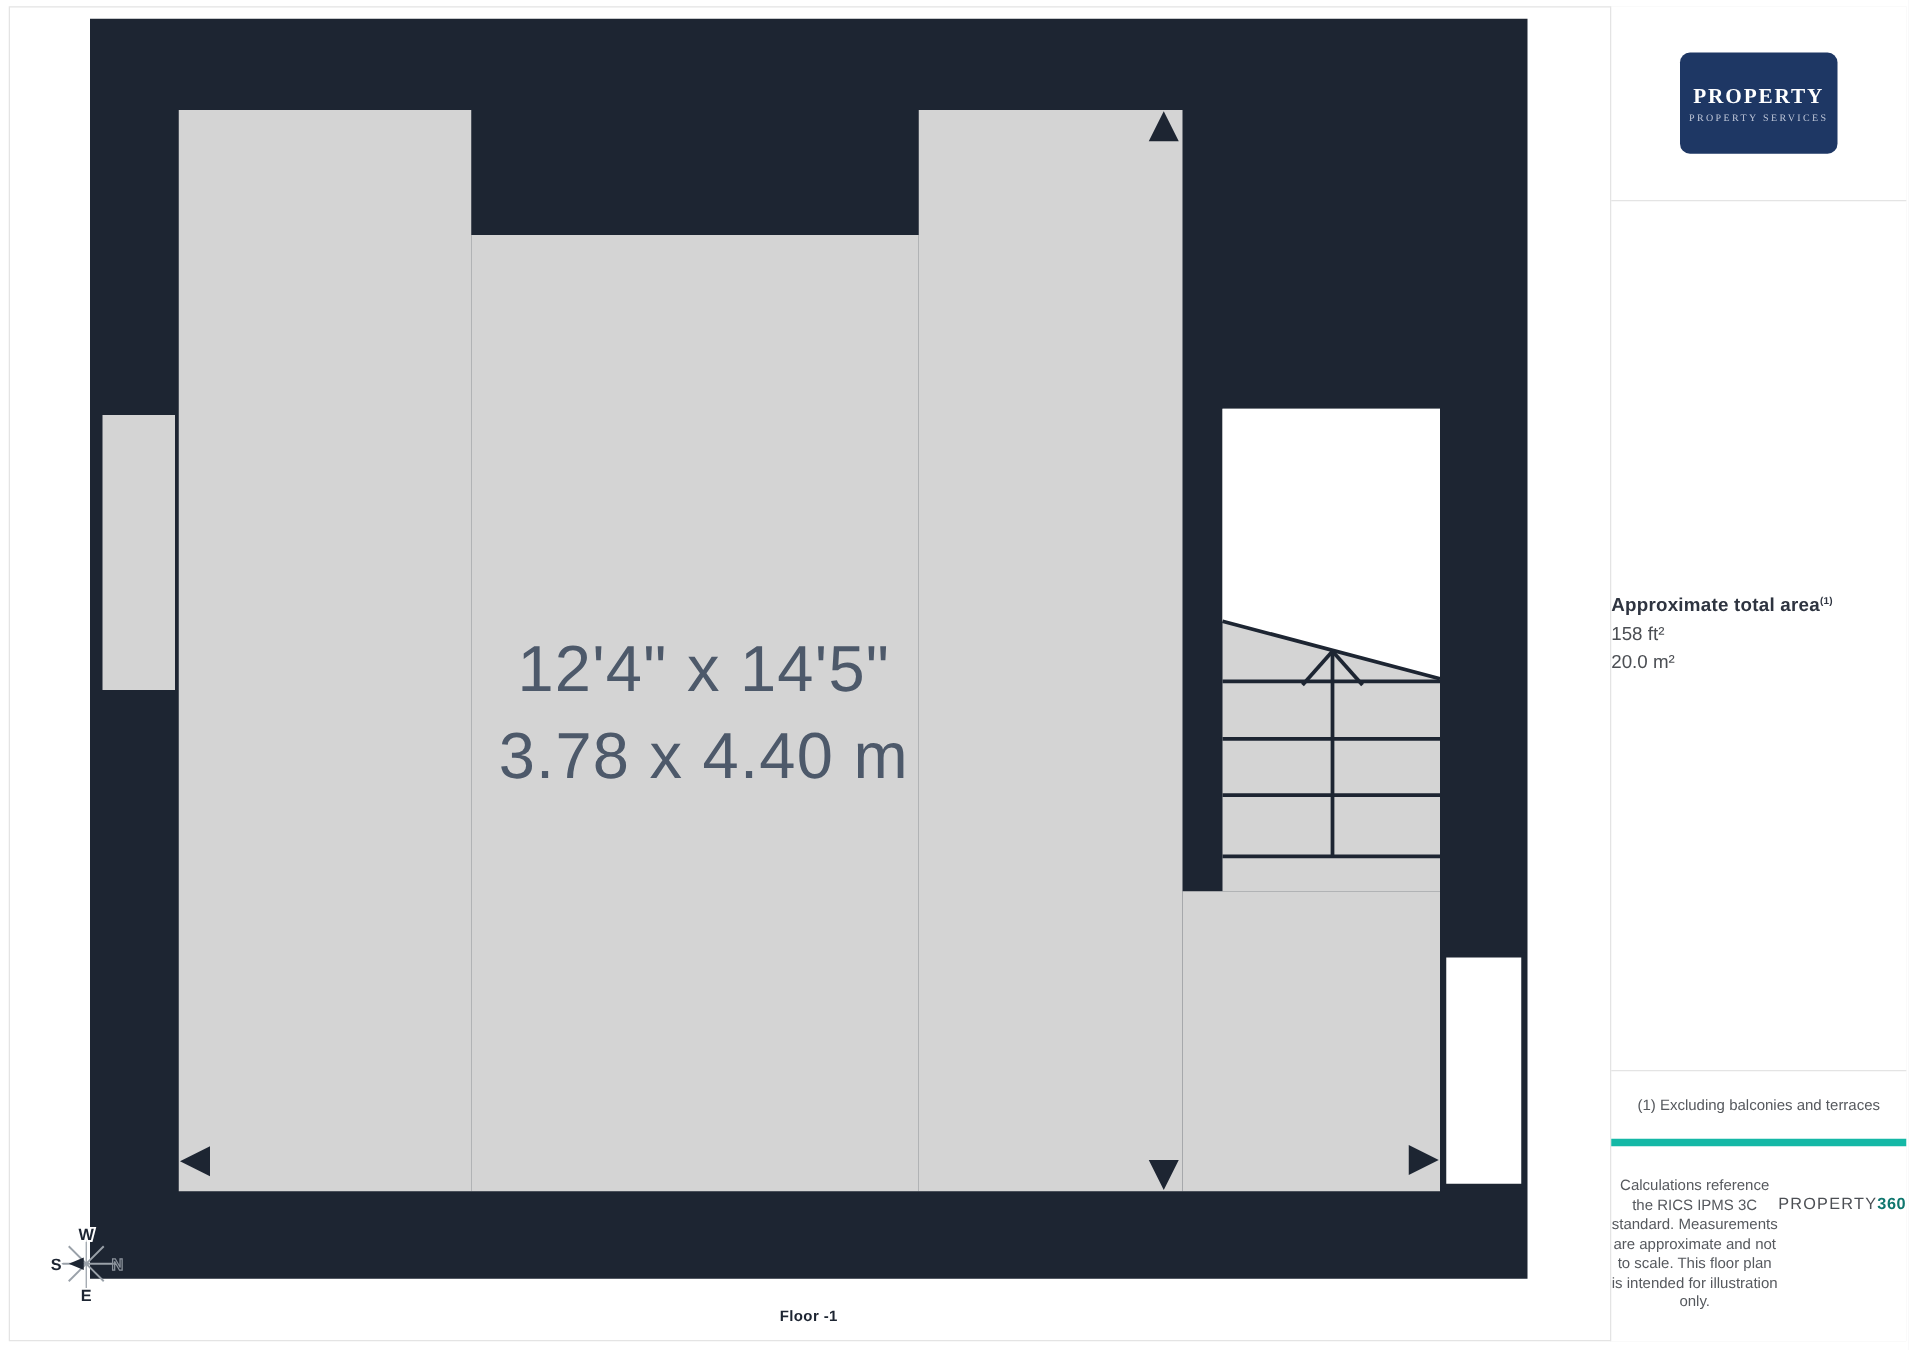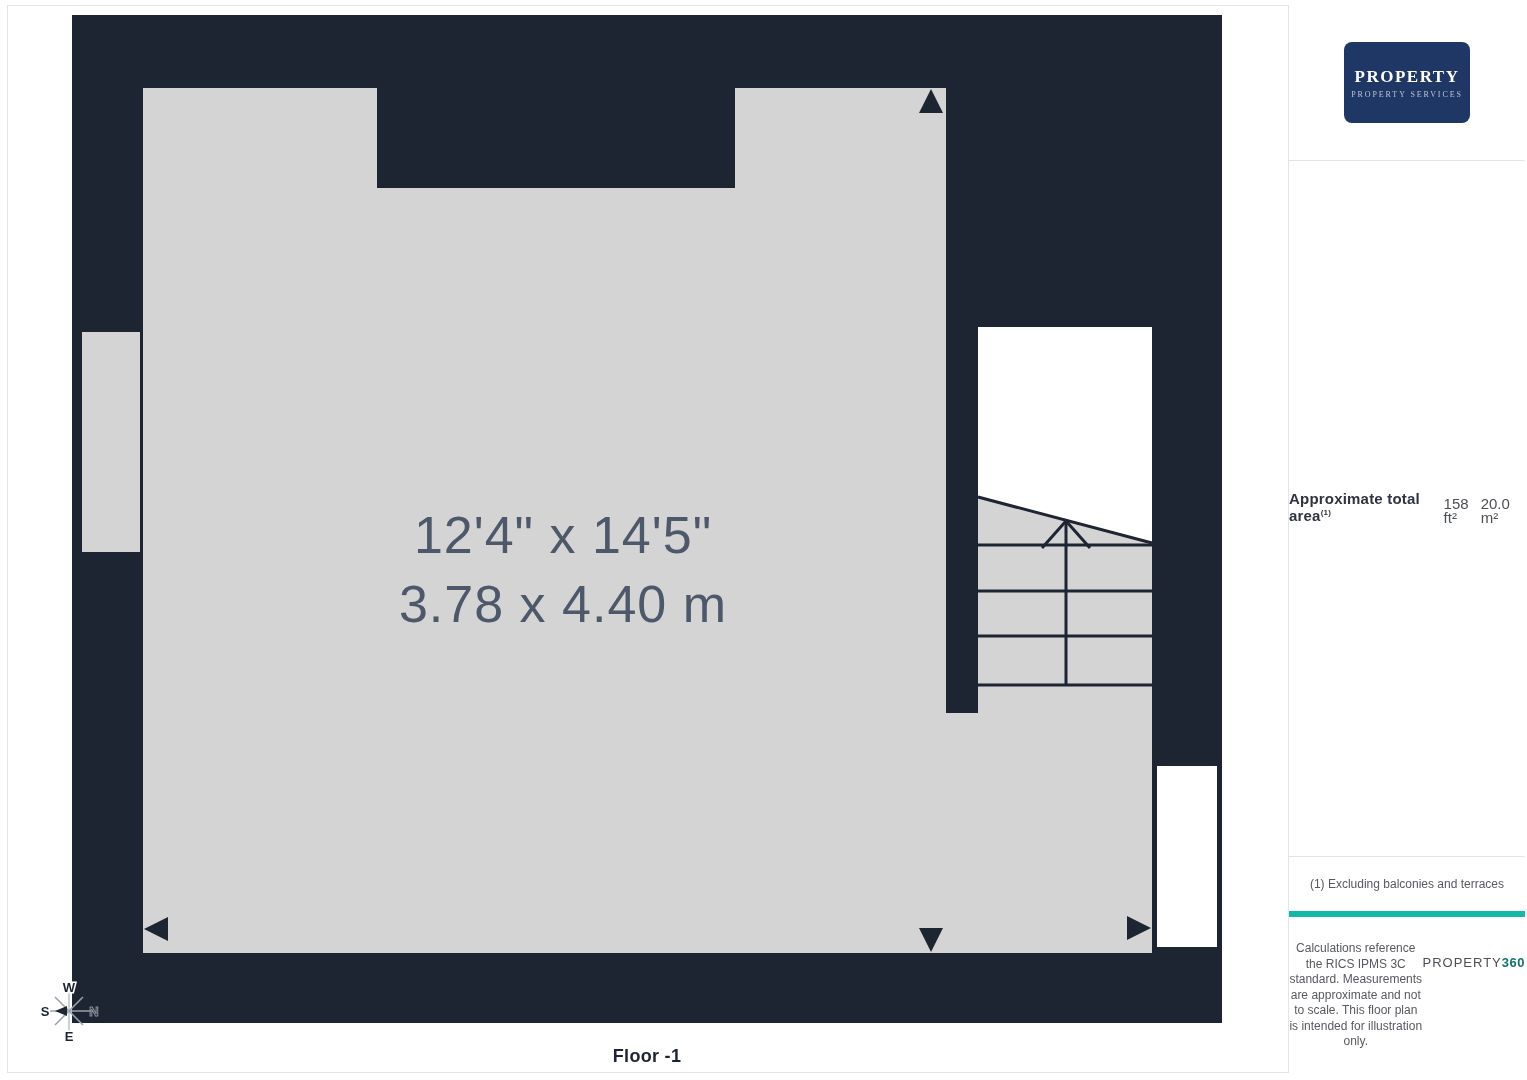--- a/index.html
+++ b/index.html
@@ -8,34 +8,34 @@
   .frame{position:absolute;left:7px;top:5px;width:1516px;height:1066px;border:1px solid #e4e4e4;pointer-events:none;}
 
   
   .plan{position:absolute;left:0;top:0;width:1527px;height:1080px;display:block;}
   .dim-text{font-family:"Liberation Sans",sans-serif;font-size:52px;fill:#4d596a;text-anchor:middle;letter-spacing:1px;}
   .compass-letter{font-family:"Liberation Sans",sans-serif;font-size:13px;font-weight:bold;text-anchor:middle;}
   .compass-dark{fill:#1d2532;stroke:#ffffff;stroke-width:3px;paint-order:stroke;}
   .compass-hollow{fill:none;stroke:#8c939c;stroke-width:1px;}
 
   .floor-label{position:absolute;left:72px;top:1046px;width:1150px;text-align:center;
-    font-size:18px;font-weight:bold;color:#1d2532;letter-spacing:.3px;}
+    font-size:12px;font-weight:bold;color:#1d2532;letter-spacing:.3px;}
 
   
   .sidebar{position:absolute;left:1288px;top:5px;width:237px;height:1068px;background:#ffffff;
     border-left:1px solid #e4e4e4;box-sizing:border-box;display:flex;flex-direction:column;}
   .sidebar section{box-sizing:border-box;}
   .s-logo{height:156px;border-bottom:1px solid #e4e4e4;display:flex;align-items:flex-start;justify-content:center;}
   .logo-box{margin-top:37px;width:126px;height:81px;background:#1e3764;border-radius:8px;
     display:flex;flex-direction:column;align-items:center;justify-content:center;}
   .logo-name{font-family:"Liberation Serif",serif;font-weight:bold;color:#ffffff;font-size:17px;letter-spacing:1.5px;}
   .logo-tagline{font-family:"Liberation Serif",serif;color:#bcc4d6;font-size:8px;letter-spacing:1.9px;margin-top:3px;}
 
-  .s-area{height:696px;border-bottom:1px solid #e4e4e4;display:flex;flex-direction:row;
-    align-items:center;justify-content:center;padding-bottom:4px;}
+  .s-area{height:696px;border-bottom:1px solid #e4e4e4;display:flex;flex-direction:column;
+    justify-content:center;padding-bottom:4px;}
   .area-heading{margin:0;font-size:15px;font-weight:bold;color:#2e3440;letter-spacing:.2px;}
   .area-heading sup{font-size:8px;font-weight:bold;}
   .area-val{font-size:15px;color:#4c4f54;margin-top:8px;line-height:14px;}
 
   .s-footnote{height:60px;border-bottom:6px solid #14b8a6;display:flex;align-items:center;justify-content:center;}
   .s-footnote p{margin:0;font-size:12px;color:#56595e;text-align:center;}
 
   .s-disclaimer{flex:1;display:flex;flex-direction:row;padding-top:24px;}
   .s-disclaimer p{margin:0;width:188px;font-size:12px;line-height:15.5px;color:#56595e;text-align:center;}
   .brand{margin-top:14px;font-size:13px;color:#4c4f54;letter-spacing:1px;}

